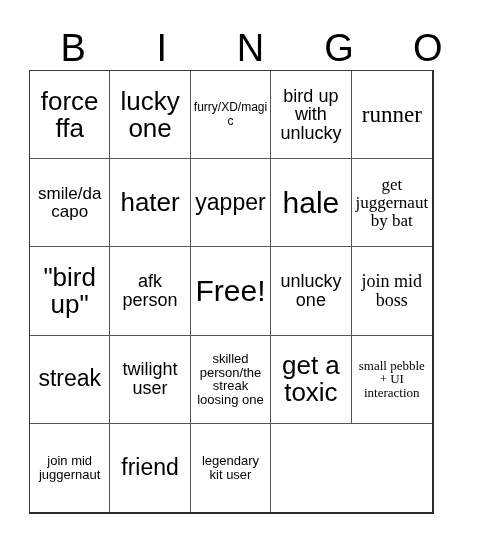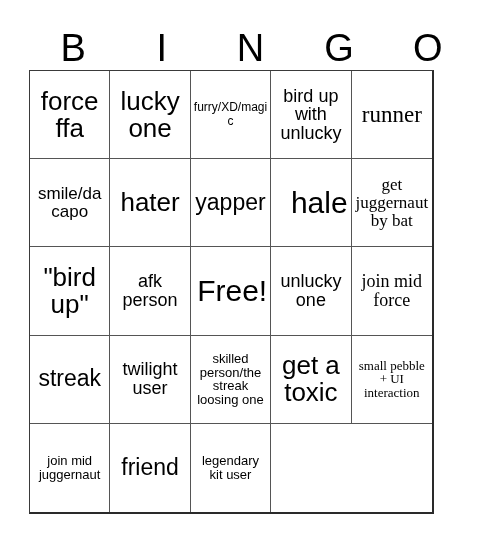--- a/index.html
+++ b/index.html
@@ -81,21 +81,21 @@
   }
   .cell-text {
     display: block;
     width: 100%;
     line-height: 1.04;
     word-wrap: break-word;
     overflow-wrap: break-word;
     hyphens: none;
   }
   
-  .sz-xxl .cell-text { font-size: 30px; text-align: right; }
+  .sz-xxl .cell-text { font-size: 30px; }
   .sz-xl  .cell-text { font-size: 26px; }
   .sz-lg  .cell-text { font-size: 23px; }
   .sz-md  .cell-text { font-size: 18px; }
   .sz-sm  .cell-text { font-size: 17px; }
   .sz-xs  .cell-text { font-size: 13px; }
   .sz-xxs .cell-text { font-size: 12px; line-height: 1.15; }
 </style>
 </head>
 <body>
 
@@ -149,21 +149,21 @@
     <div class="bingo-cell sz-md">
         <span class="cell-text">afk person</span>
       </div>
     <div class="bingo-cell sz-xxl">
         <span class="cell-text">Free!</span>
       </div>
     <div class="bingo-cell sz-md">
         <span class="cell-text">unlucky one</span>
       </div>
     <div class="bingo-cell sz-md">
-        <span class="cell-text">join mid force</span>
+        <span class="cell-text">join mid boss</span>
       </div>
 
     <div class="bingo-cell sz-lg">
         <span class="cell-text">streak</span>
       </div>
     <div class="bingo-cell sz-md">
         <span class="cell-text">twilight user</span>
       </div>
     <div class="bingo-cell sz-xs">
         <span class="cell-text">skilled person/the streak loosing one</span>

